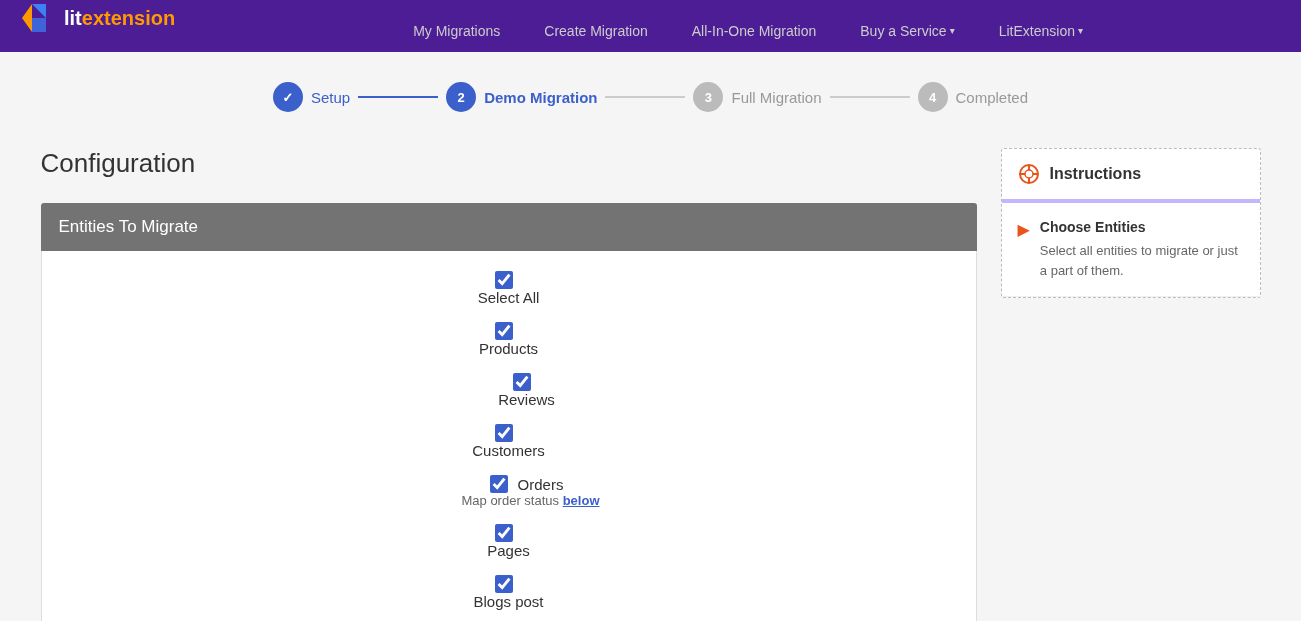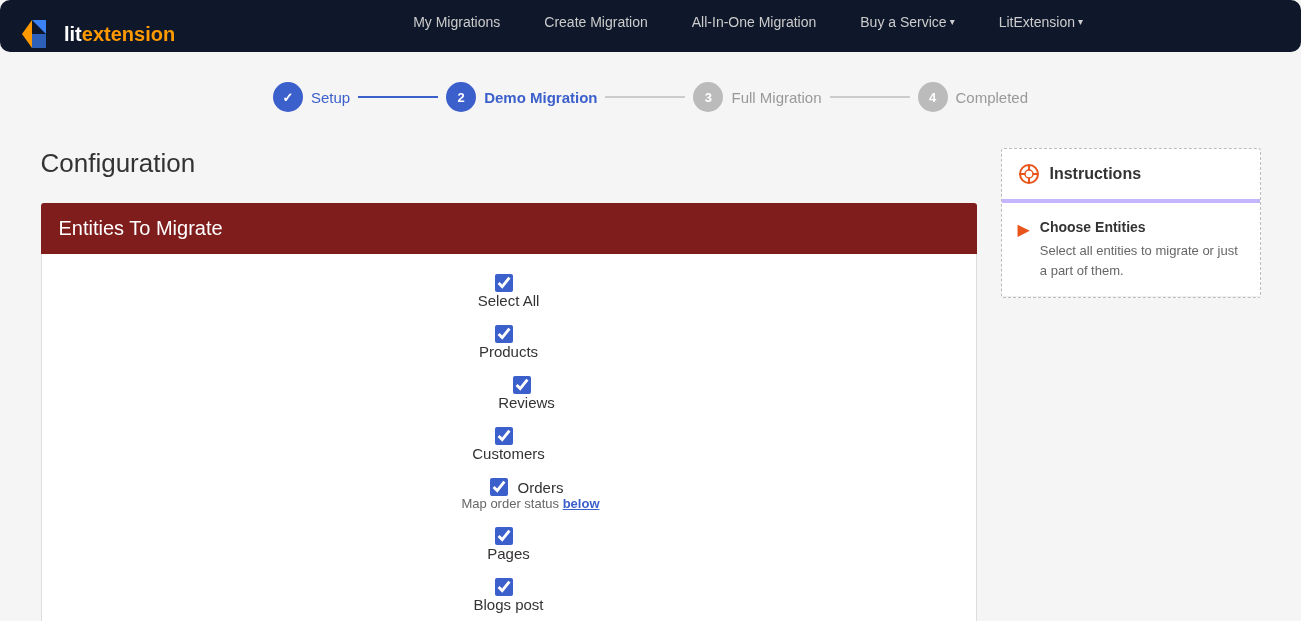--- a/index.html
+++ b/index.html
@@ -1,25 +1,24 @@
 <!DOCTYPE html>
 <html><head>
   <meta charset="utf-8">
   <style>
     * { box-sizing: border-box; margin: 0; padding: 0; }
     body { font-family: 'Segoe UI', Arial, sans-serif; background: #f5f5f5; color: #333; }
 
     
     .navbar {
-      background: #0f172a;
-      display: flex;
-      align-items: flex-end;
+      background: #4c1d95;
+      display: flex;
+      align-items: flex-start;
       height: 52px;
       padding: 0 20px;
-      border-radius: 10px;
     }
     .navbar-brand {
       display: flex;
       align-items: center;
       margin-right: 40px;
       text-decoration: none;
     }
     .brand-logo {
       width: 36px;
       height: 36px;
@@ -131,24 +130,24 @@
     
     .config-title {
       font-size: 26px;
       font-weight: 400;
       color: #333;
       margin-bottom: 24px;
     }
 
     
     .section-header {
-      background: #7f1d1d;
+      background: #737373;
       color: #fff;
       padding: 14px 18px;
-      font-size: 20px;
+      font-size: 17px;
       font-weight: 500;
       border-radius: 3px 3px 0 0;
       margin-bottom: 0;
     }
 
     
     .entities-section {
       background: #fff;
       border: 1px solid #ddd;
       border-top: none;

